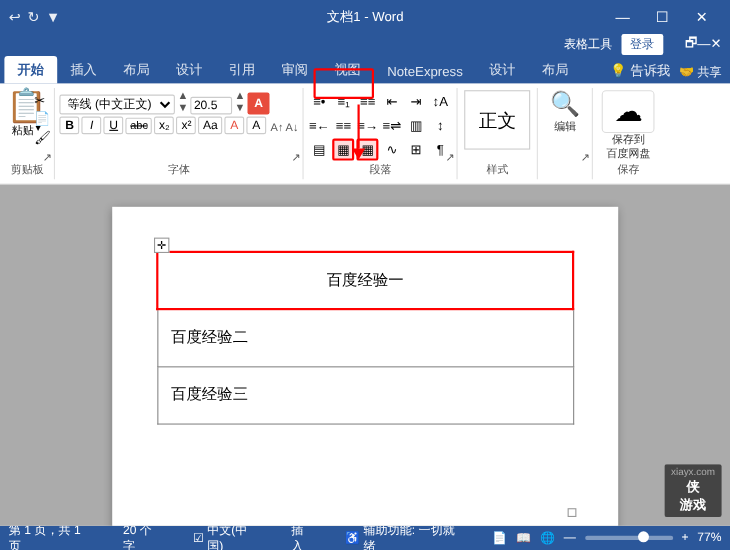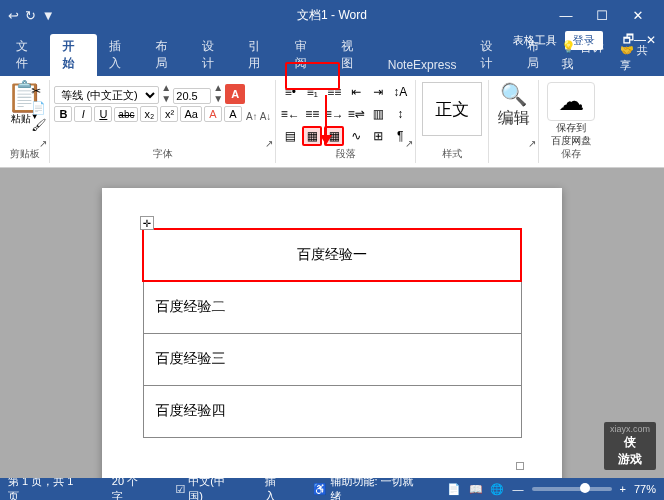--- a/index.html
+++ b/index.html
@@ -431,21 +431,20 @@
 <div id="tool-area">
   <span class="tool-label">表格工具</span>
   <button class="login-btn">登录</button>
   <div style="width:20px;"></div>
   <div class="win-btn" style="color:white;font-size:12px;">🗗</div>
   <div class="win-btn" style="color:white;font-size:12px;">—</div>
   <div class="win-btn close" style="color:white;font-size:12px;">✕</div>
 </div>
 
 <div id="ribbon-tabs">
-  <div class="ribbon-tab">文件</div>
   <div class="ribbon-tab active">开始</div>
   <div class="ribbon-tab">插入</div>
   <div class="ribbon-tab">布局</div>
   <div class="ribbon-tab">设计</div>
   <div class="ribbon-tab">引用</div>
   <div class="ribbon-tab">审阅</div>
   <div class="ribbon-tab">视图</div>
   <div class="ribbon-tab">NoteExpress</div>
   <div class="ribbon-tab">设计</div>
   <div class="ribbon-tab">布局</div>
@@ -528,21 +527,21 @@
     <span class="expand-icon">↗</span>
   </div>
 
   <div class="styles-section" style="padding-bottom:16px;">
     <div class="style-box">正文</div>
     <span style="font-size:10px;color:#555;position:absolute;bottom:2px;">样式</span>
   </div>
 
   <div style="display:flex;flex-direction:column;align-items:center;padding:2px 6px;border-right:1px solid #e0e0e0;position:relative;padding-bottom:16px;min-width:50px;">
     <div style="font-size:22px;cursor:pointer;">🔍</div>
-    <div style="font-size:16px;color:#333;">编辑</div>
+    <div style="font-size:10px;color:#333;">编辑</div>
     <span class="expand-icon">↗</span>
   </div>
 
   <div class="save-section" style="padding-bottom:16px;">
     <div class="save-icon-box">
       <span style="font-size:26px;">☁</span>
     </div>
     <div style="font-size:10px;color:#333;text-align:center;line-height:1.3;">保存到<br>百度网盘</div>
     <span style="font-size:10px;color:#555;position:absolute;bottom:2px;">保存</span>
   </div>
@@ -564,23 +563,20 @@
     <table id="word-table">
       <tbody>
           <tr>
         <td class="highlighted">百度经验一</td>
       </tr>
       <tr>
         <td>百度经验二</td>
       </tr>
       <tr>
         <td>百度经验三</td>
-      </tr>
-      <tr>
-        <td>百度经验四</td>
       </tr>
     </tbody>
       </table>
 
     <div class="table-resize"></div>
   </div>
 </div>
 
 <div id="status-bar">
   <span class="status-item">第 1 页，共 1 页</span>

